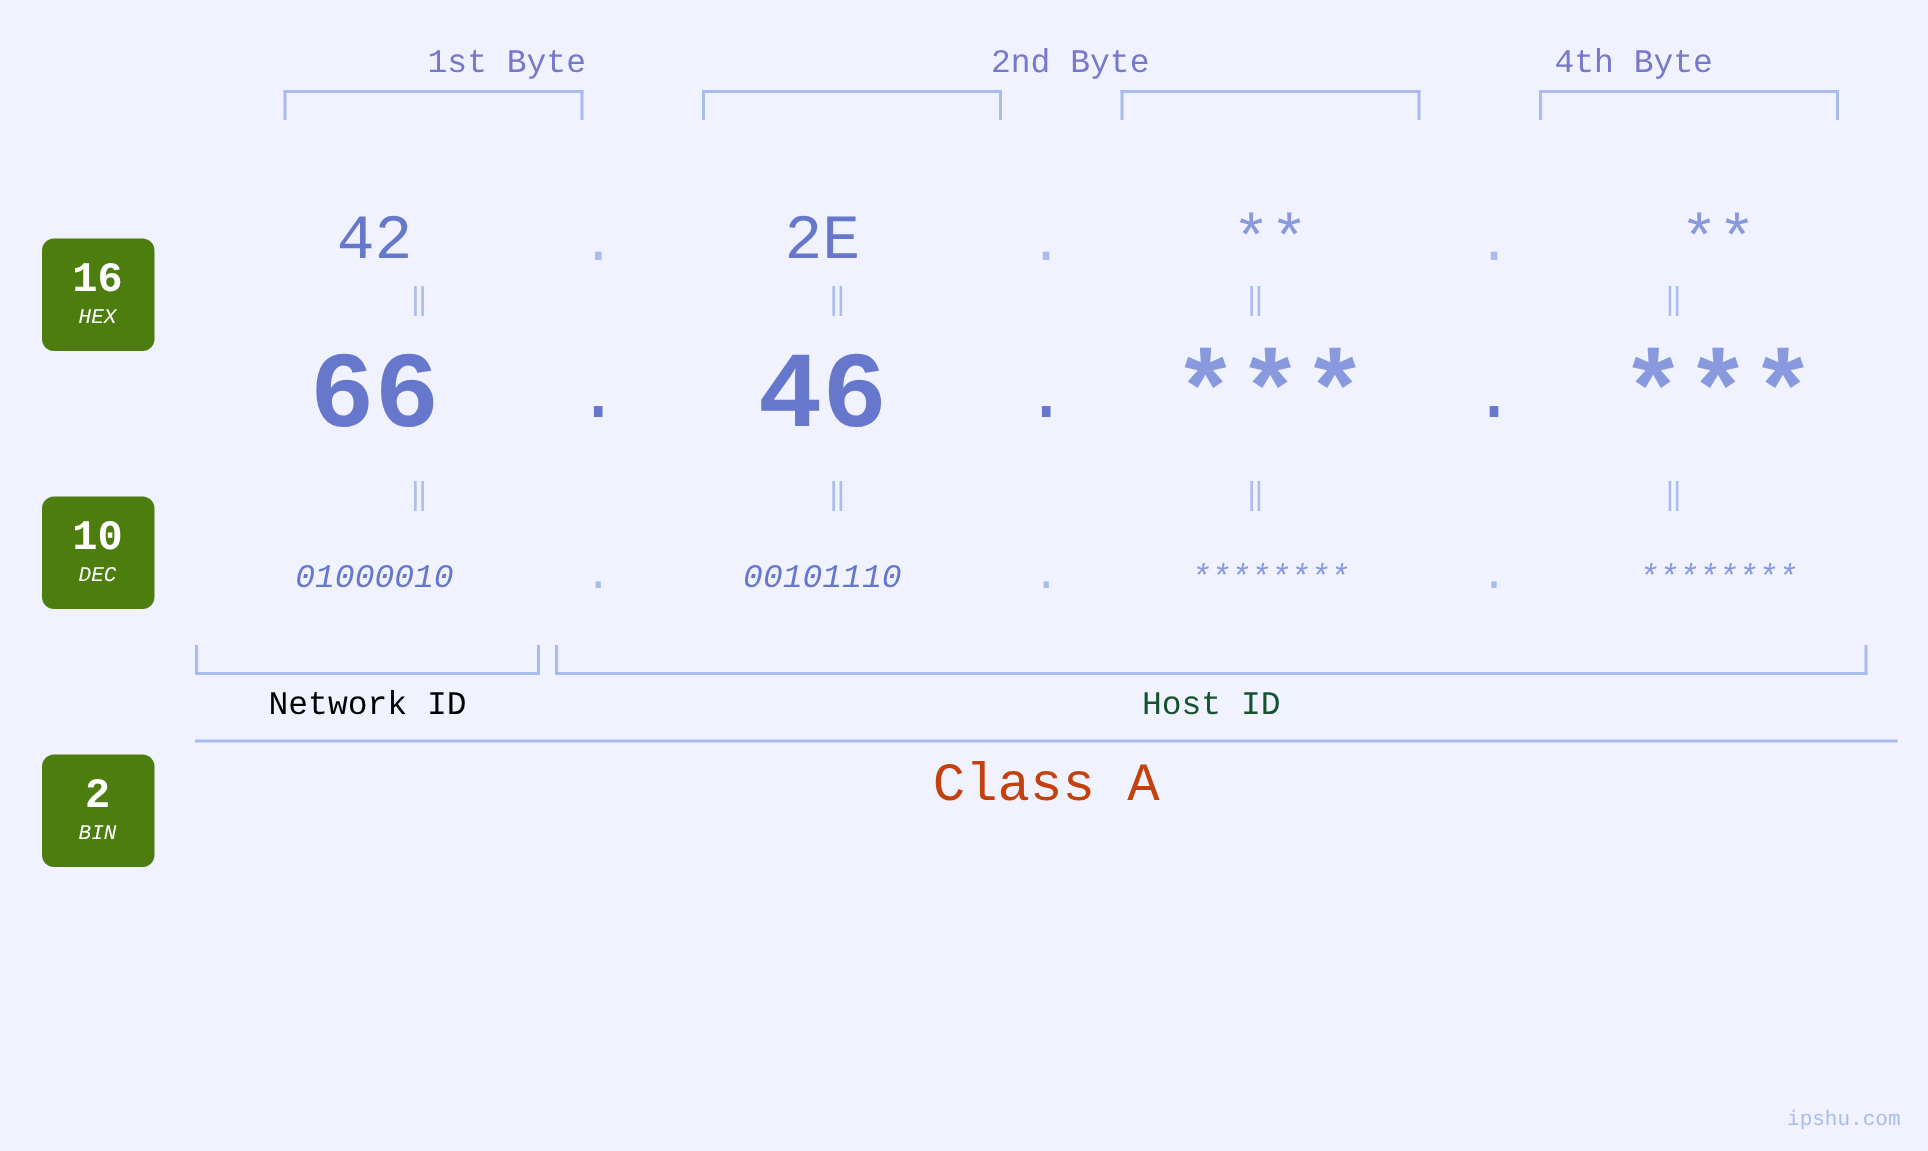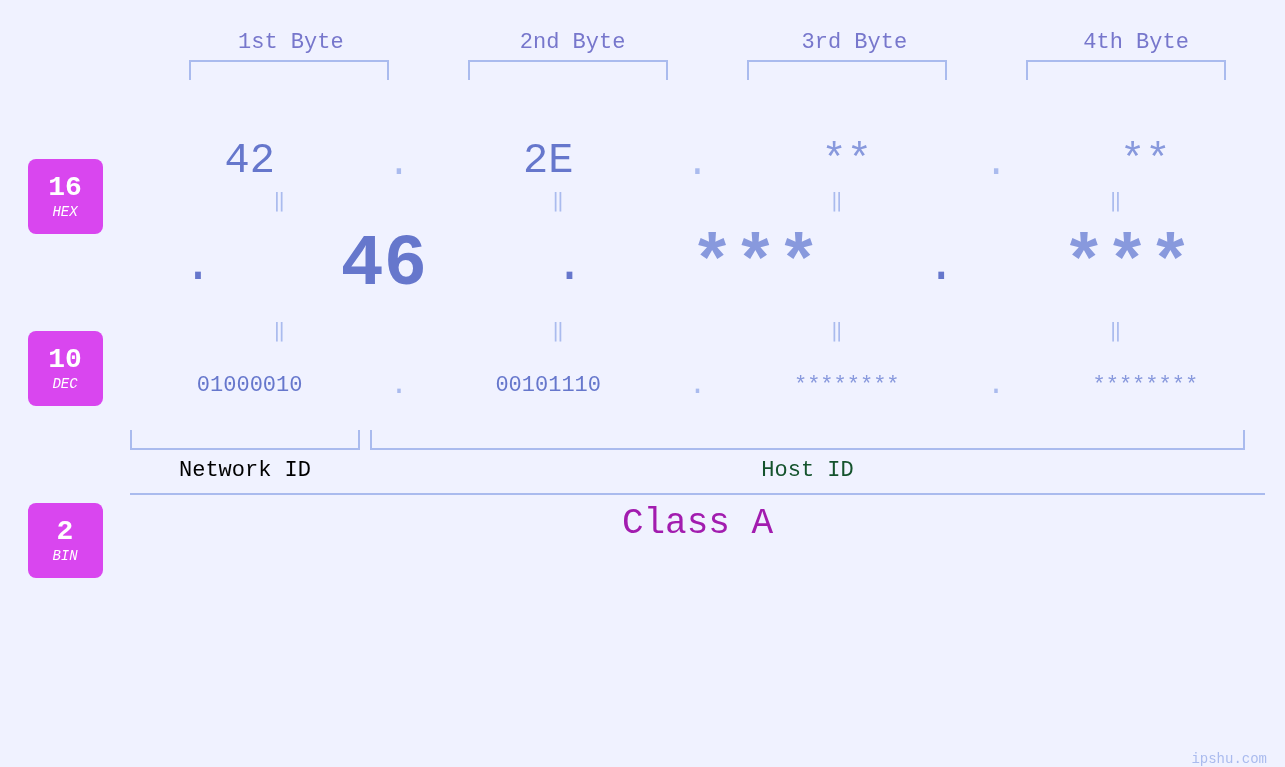--- a/index.html
+++ b/index.html
@@ -72,21 +72,21 @@
       flex-direction: column;
       align-items: center;
       justify-content: space-around;
       width: 130px;
       padding: 10px 0;
       padding-bottom: 140px;
       padding-top: 20px;
     }
 
     .base-badge {
-      background-color: #d946ef;
+      background-color: #4d7c0f;
       color: white;
       border-radius: 8px;
       width: 75px;
       height: 75px;
       display: flex;
       flex-direction: column;
       align-items: center;
       justify-content: center;
       font-family: 'Courier New', Courier, monospace;
     }
@@ -164,20 +164,21 @@
       font-size: 42px;
     }
 
     .cell.dec-val {
       font-size: 72px;
       font-weight: bold;
     }
 
     .cell.bin-val {
       font-size: 22px;
+      font-style: italic;
     }
 
     .dot-cell.hex-dot {
       font-size: 38px;
       color: #aabbee;
     }
 
     .dot-cell.dec-dot {
       font-size: 50px;
       color: #6677cc;
@@ -248,48 +249,47 @@
     }
 
     .class-bracket-line {
       width: 100%;
       height: 2px;
       background: #aabbee;
     }
 
     .class-label {
       text-align: center;
-      color: #a21caf;
+      color: #c2410c;
       font-size: 36px;
       margin-top: 8px;
     }
 
     
     .watermark {
       position: absolute;
-      bottom: 0;
+      bottom: 12px;
       right: 18px;
       color: #aabbee;
       font-size: 14px;
       font-family: 'Courier New', Courier, monospace;
     }
 
     .masked {
       color: #8899dd;
     }
   </style>
 </head>
 <body>
 
 <div class="main-container">
 
   <div class="byte-headers">
     <div class="byte-header">1st Byte</div>
     <div class="byte-header">2nd Byte</div>
-    <div class="byte-header">3rd Byte</div>
     <div class="byte-header">4th Byte</div>
   </div>
 
   <div class="brackets-row">
     <div class="bracket"></div>
     <div class="bracket"></div>
     <div class="bracket"></div>
     <div class="bracket"></div>
   </div>
 
@@ -323,20 +323,21 @@
       </div>
 
       <div class="equals-divider">
         <div class="eq-mark">‖</div>
         <div class="eq-mark">‖</div>
         <div class="eq-mark">‖</div>
         <div class="eq-mark">‖</div>
       </div>
 
       <div class="data-row dec-row">
+        <div class="cell dec-val">66</div>
         <div class="dot-cell dec-dot">.</div>
         <div class="cell dec-val">46</div>
         <div class="dot-cell dec-dot">.</div>
         <div class="cell dec-val masked">***</div>
         <div class="dot-cell dec-dot">.</div>
         <div class="cell dec-val masked">***</div>
       </div>
 
       <div class="equals-divider">
         <div class="eq-mark">‖</div>

